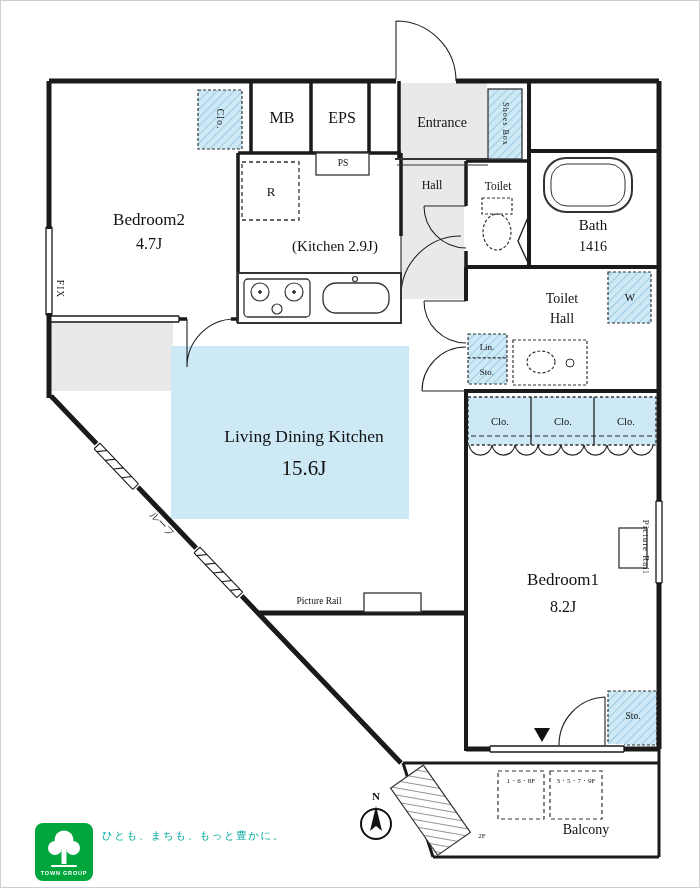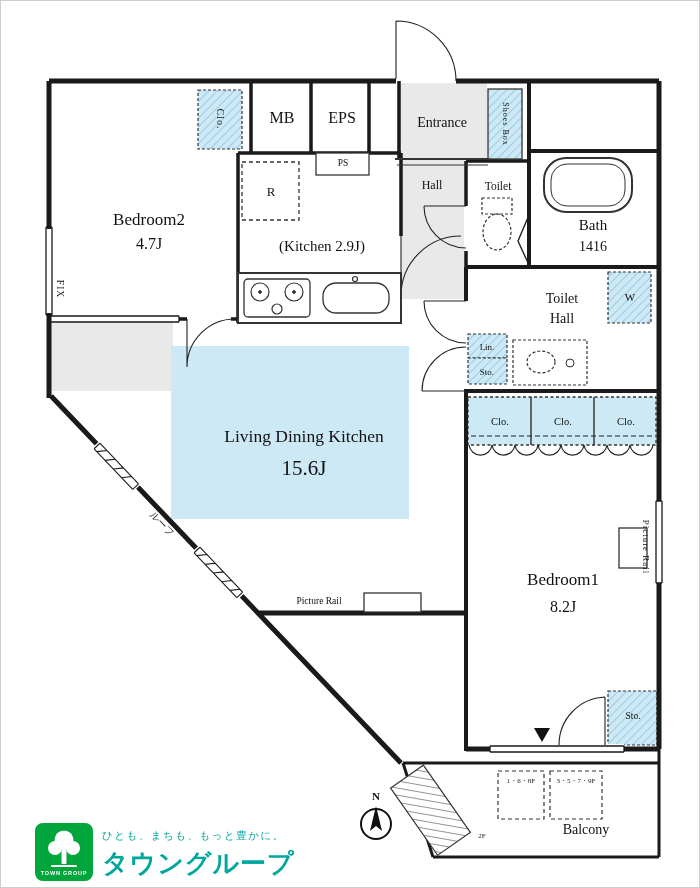--- a/index.html
+++ b/index.html
@@ -139,21 +139,21 @@
   <div class="lbl" style="left:281px;top:117px;font-size:16px">MB</div>
   <div class="lbl" style="left:341px;top:117px;font-size:16px">EPS</div>
   <div class="lbl" style="left:342px;top:163px;font-size:9.5px">PS</div>
   <div class="lbl" style="left:441px;top:122px;font-size:14px">Entrance</div>
   <div class="lbl v" style="left:504px;top:123px;font-size:8px">Shoes Box</div>
   <div class="lbl" style="left:431px;top:184px;font-size:12px">Hall</div>
   <div class="lbl" style="left:497px;top:186px;font-size:11.5px">Toilet</div>
   <div class="lbl" style="left:592px;top:224px;font-size:15px">Bath</div>
   <div class="lbl" style="left:592px;top:246px;font-size:14px">1416</div>
   <div class="lbl" style="left:270px;top:190px;font-size:13px">R</div>
-  <div class="lbl" style="left:321px;top:245px;font-size:15px">(Kitchen 2.9J)</div>
+  <div class="lbl" style="left:334px;top:245px;font-size:15px">(Kitchen 2.9J)</div>
   <div class="lbl" style="left:561px;top:298px;font-size:14px">Toilet</div>
   <div class="lbl" style="left:561px;top:318px;font-size:14px">Hall</div>
   <div class="lbl" style="left:629px;top:296px;font-size:11px">W</div>
   <div class="lbl" style="left:486px;top:346px;font-size:9px">Lin.</div>
   <div class="lbl" style="left:486px;top:371px;font-size:9px">Sto.</div>
   <div class="lbl" style="left:303px;top:436px;font-size:17.5px">Living Dining Kitchen</div>
   <div class="lbl" style="left:303px;top:467px;font-size:21px">15.6J</div>
   <div class="lbl" style="left:499px;top:421px;font-size:10.5px">Clo.</div>
   <div class="lbl" style="left:562px;top:421px;font-size:10.5px">Clo.</div>
   <div class="lbl" style="left:625px;top:421px;font-size:10.5px">Clo.</div>
@@ -176,17 +176,16 @@
         <circle cx="29" cy="17" r="9.5" fill="#fff"></circle>
         <circle cx="20" cy="25" r="7" fill="#fff"></circle>
         <circle cx="38" cy="25" r="7" fill="#fff"></circle>
         <rect x="26.5" y="25" width="5" height="16" rx="1" fill="#fff"></rect>
         <path d="M17,43 H41" stroke="#fff" stroke-width="2" stroke-linecap="round"></path>
       </svg>
       <div class="logo-mark-text">TOWN GROUP</div>
     </div>
     <div class="logo-text">
       <div class="tagline">ひとも、まちも、もっと豊かに。</div>
-      <div class="brand">タウングループ</div>
     </div>
   </div>
 
 </div>
 
 </body></html>

